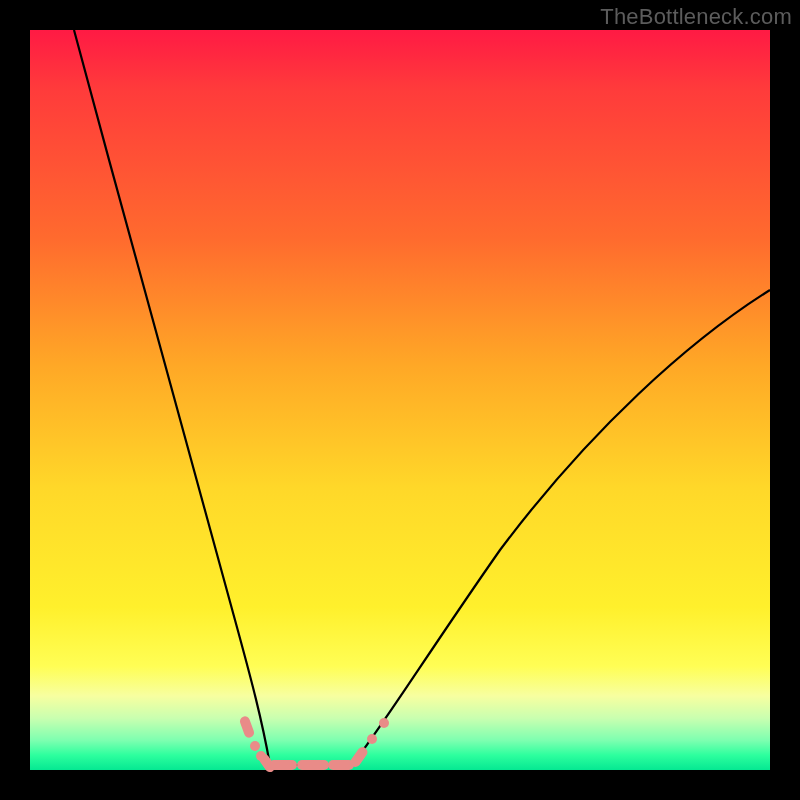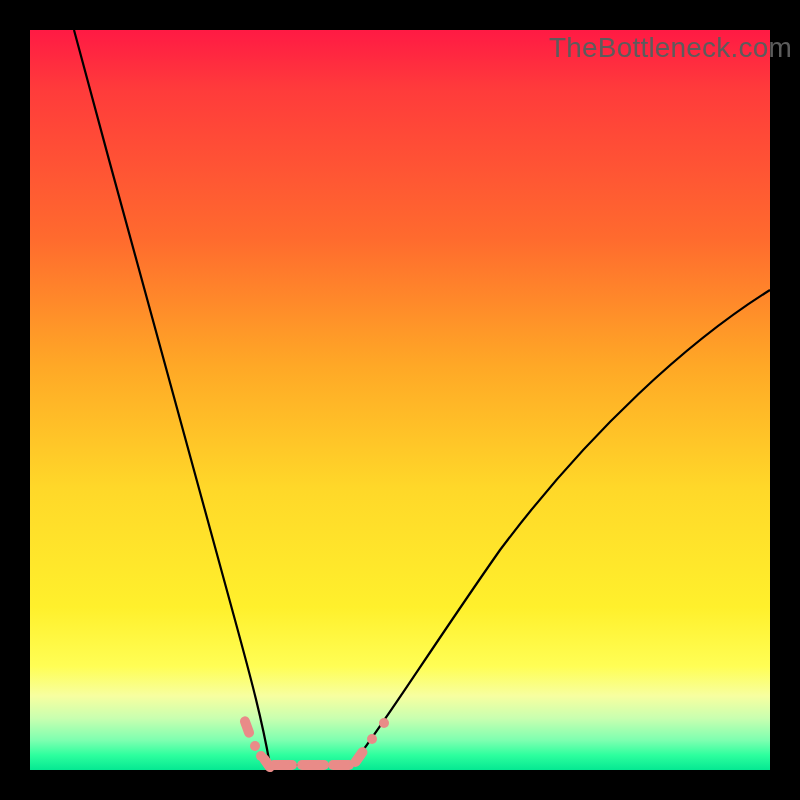--- a/index.html
+++ b/index.html
@@ -39,27 +39,26 @@
       #c9ffb0 93%,
       #7dffb0 96%,
       #2dff9e 98%,
       #05e892 100%
     );
   }
   .watermark {
     position: absolute;
     top: 4px;
     right: 8px;
-    font-size: 28px;
+    font-size: 22px;
     font-weight: 500;
     color: #5c5c5c;
     letter-spacing: 0.2px;
     z-index: 10;
     font-family: Arial, Helvetica, sans-serif;
-    margin-top: 28px;
   }
   svg.curves {
     position: absolute;
     top: 0;
     left: 0;
     width: 740px;
     height: 740px;
     overflow: visible;
   }
   .curve-line {

